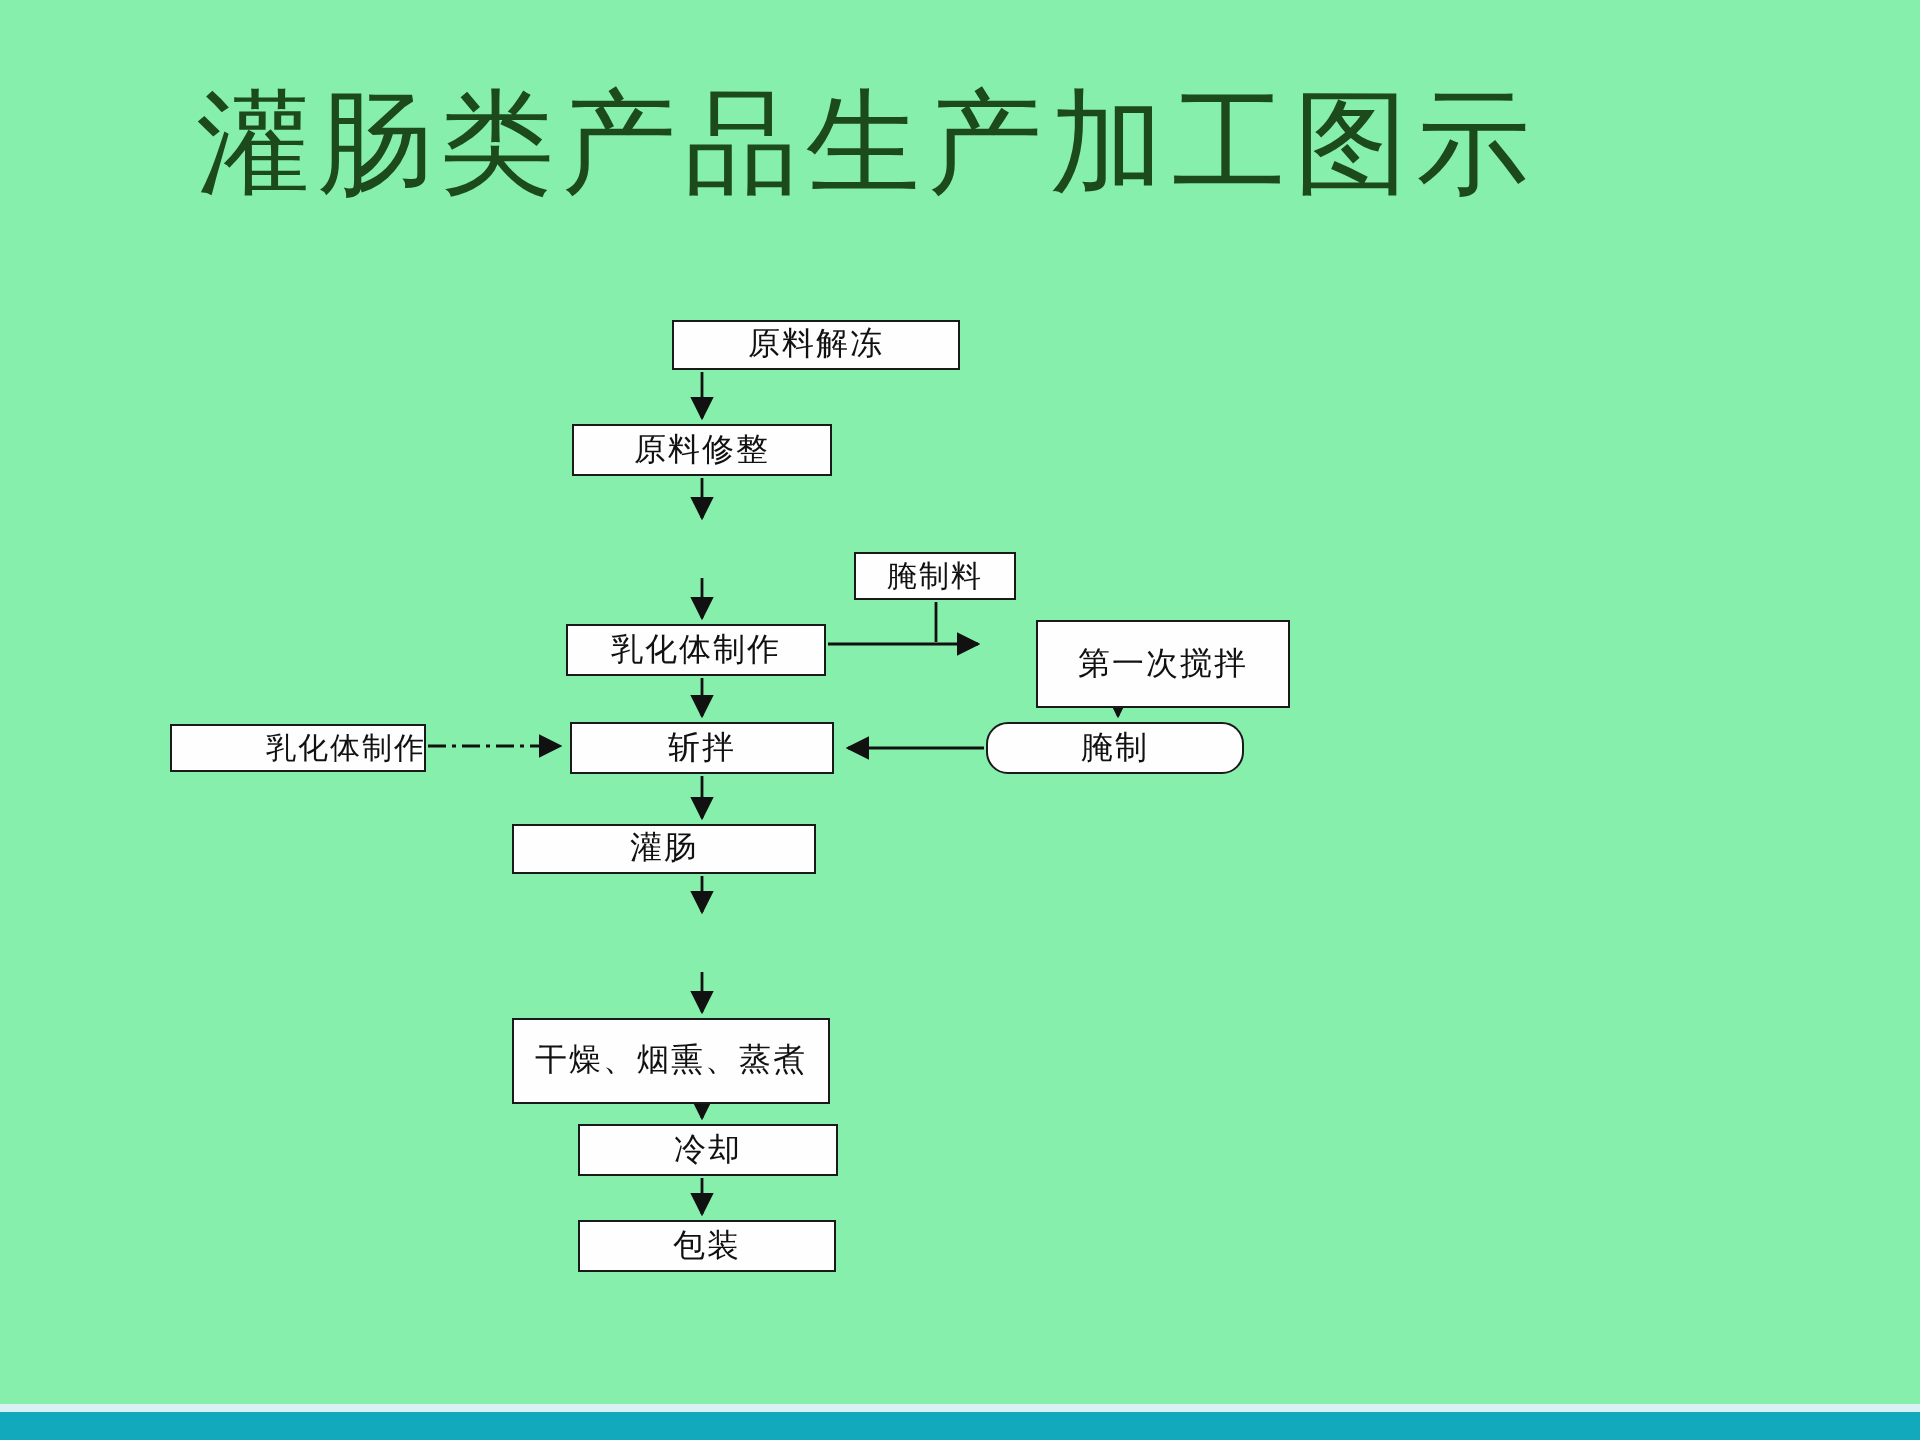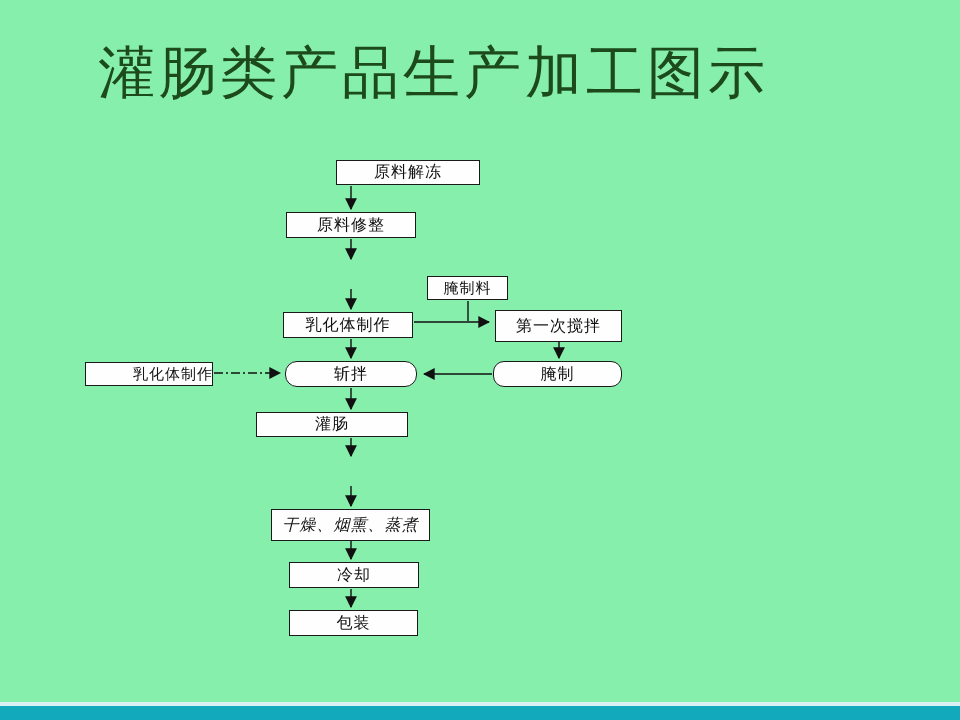--- a/index.html
+++ b/index.html
@@ -50,28 +50,28 @@
     position:absolute;
     left:0;bottom:0;
     width:960px;height:14px;
     background:#12a9bc;
   }
   
   #n0 {left:288px;top:160px;width:144px;height:25px;margin-left:48px;}
   #n1 {left:286px;top:212px;width:130px;height:26px;}
   #n2 {left:288px;top:262px;width:130px;height:26px;}
   #n3 {left:283px;top:312px;width:130px;height:26px;}
-  #n4 {left:285px;top:361px;width:132px;height:26px;border-radius:12px;}
+  #n4 {left:285px;top:361px;width:132px;height:26px;}
   #n5 {left:256px;top:412px;width:152px;height:25px;}
   #n6 {left:287px;top:459px;width:131px;height:26px;}
-  #n7 {left:271px;top:509px;width:159px;height:32px;font-style:italic;}
+  #n7 {left:256px;top:509px;width:159px;height:43px;}
   #n8 {left:289px;top:562px;width:130px;height:26px;}
   #n9 {left:289px;top:610px;width:129px;height:26px;}
   #n10{left:427px;top:276px;width:81px; height:24px;font-size:15px;}
-  #n11{left:495px;top:310px;width:127px;height:32px;}
+  #n11{left:518px;top:310px;width:127px;height:44px;}
   #n12{left:493px;top:361px;width:129px;height:26px;border-radius:11px;}
   #n13{left:85px; top:362px;width:128px;height:24px;font-size:15px;padding-left:48px;}
 </style>
 </head>
 <body>
 
 <div class="slide">
 
   <div class="slide-title">灌肠类产品生产加工图示</div>
 

